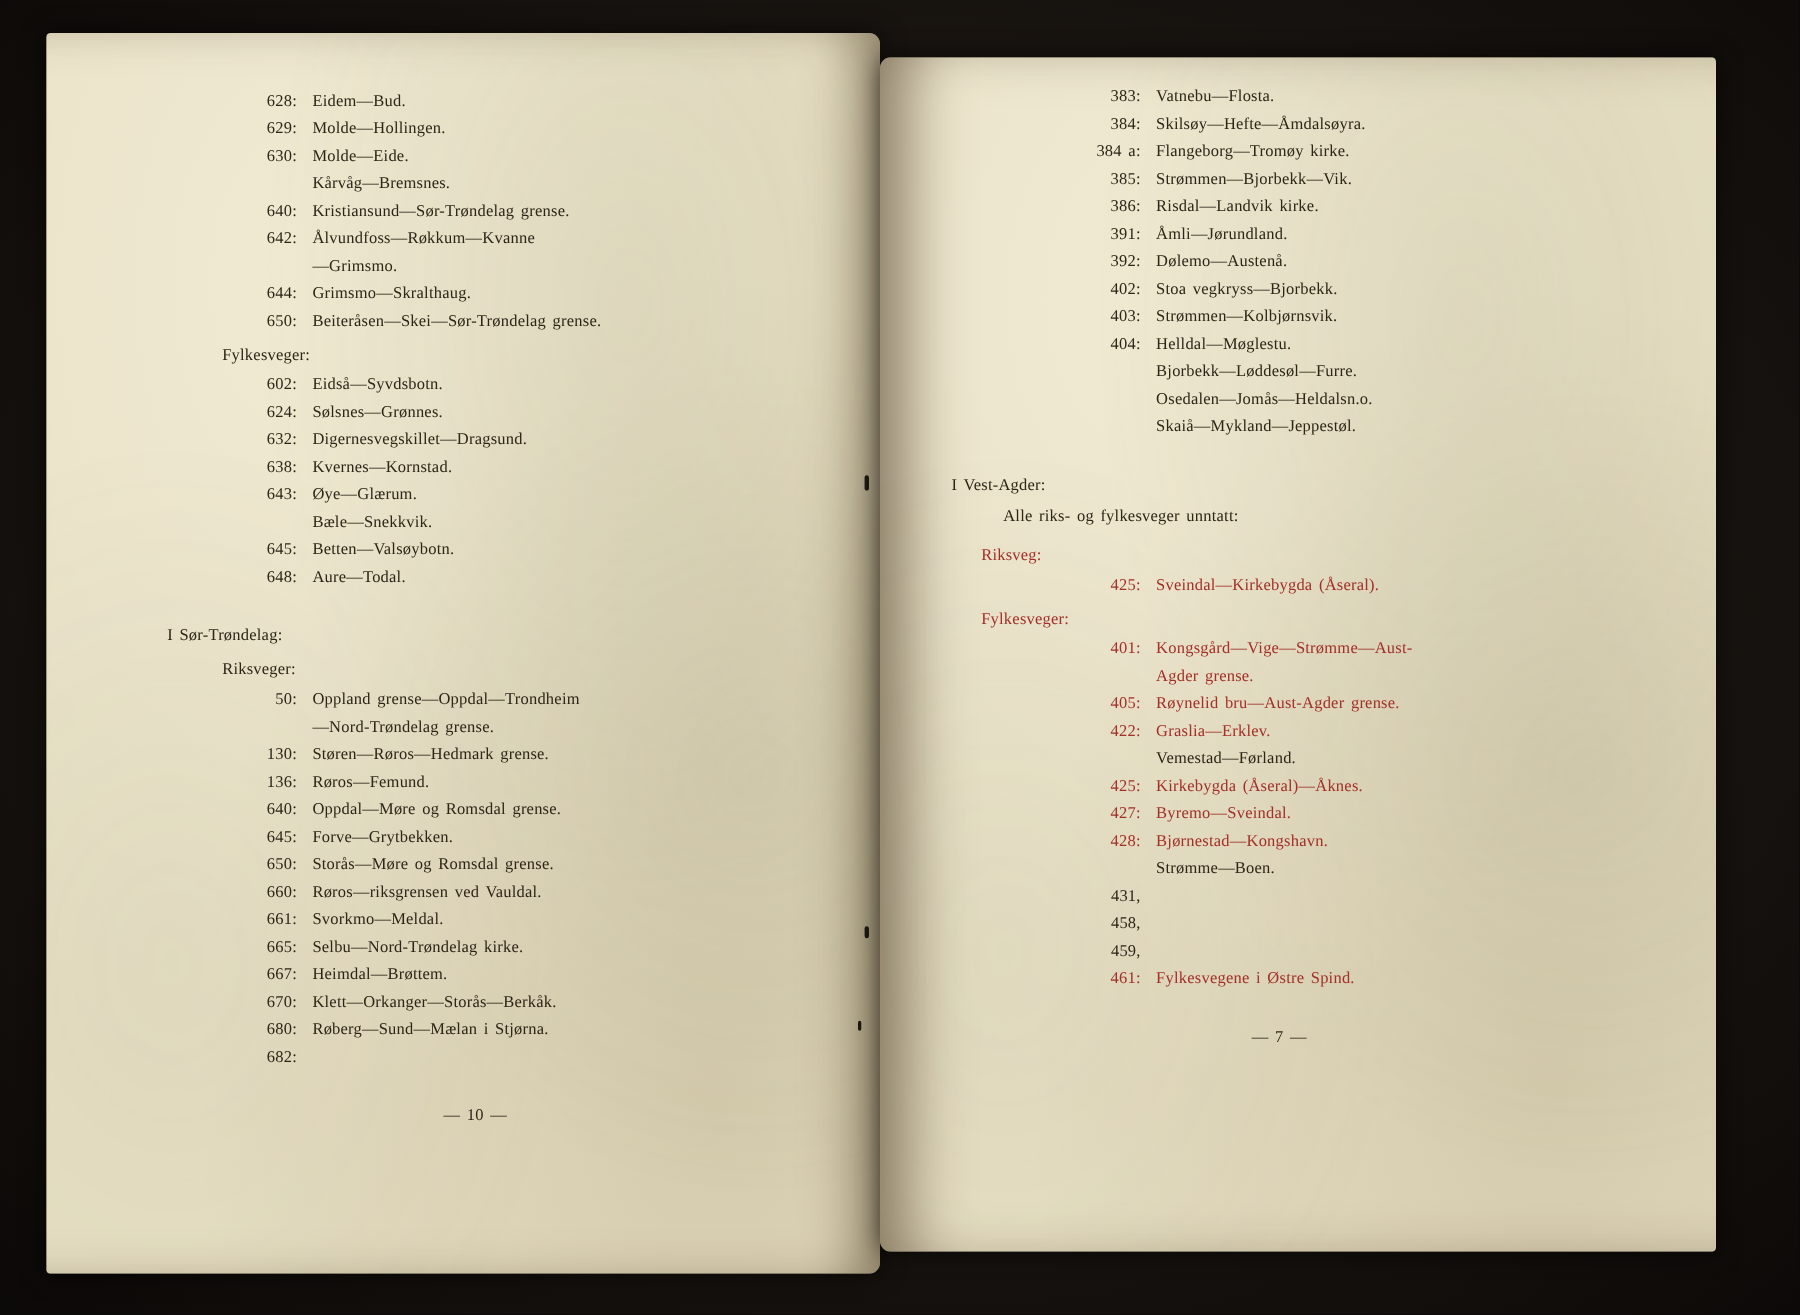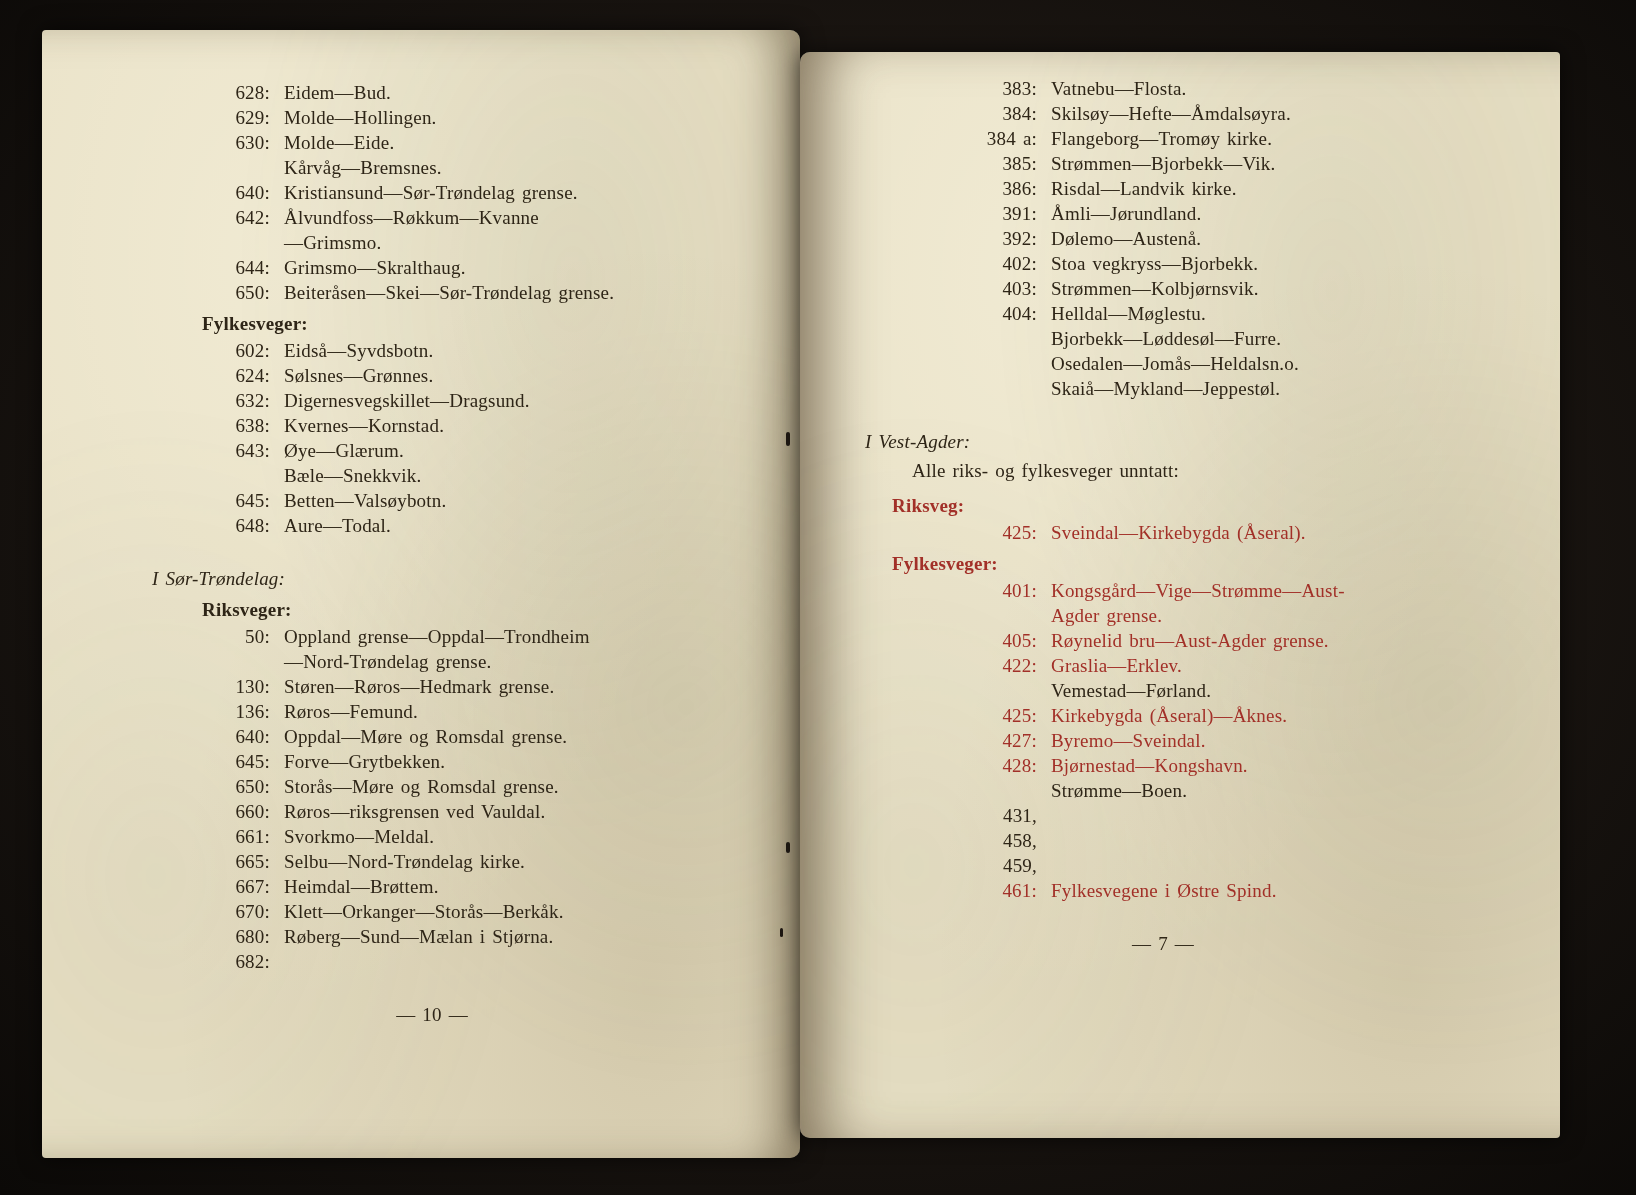--- a/index.html
+++ b/index.html
@@ -2,21 +2,21 @@
 <html><head>
 <meta charset="utf-8">
 <style>
   html,body { margin:0; padding:0; background:#0d0b09; }
   .scene {
     position:relative; width:1636px; height:1195px; overflow:hidden;
     background: radial-gradient(ellipse at 52% 46%, #2a241d 0%, #1a1511 52%, #0b0907 100%);
     font-family:"Liberation Serif","DejaVu Serif",serif;
   }
   .page {
-    position:absolute; color:#2e2517; font-size:19px; line-height:25px;
+    position:absolute; color:#2e2517; font-size:15px; line-height:25px;
     letter-spacing:.2px; word-spacing:2px;
     background:
       radial-gradient(ellipse at 30% 20%, rgba(255,252,235,.35), rgba(255,252,235,0) 60%),
       radial-gradient(ellipse at 80% 85%, rgba(120,100,60,.18), rgba(120,100,60,0) 55%),
       #e8e0c5;
   }
   .page-left {
     left:42px; top:30px; width:758px; height:1128px;
     padding:50px 0 0 110px; box-sizing:border-box;
     border-radius:4px 10px 10px 4px;
@@ -35,23 +35,23 @@
       radial-gradient(ellipse at 85% 60%, rgba(110,115,80,.09), rgba(110,115,80,0) 40%),
       radial-gradient(ellipse at 15% 75%, rgba(110,115,80,.07), rgba(110,115,80,0) 40%);
     filter: blur(1px);
   }
   .content { position:relative; }
   .row { display:flex; }
   .num { flex:0 0 auto; text-align:right; padding-right:14px; white-space:pre; }
   .page-left  .num { width:118px; }
   .page-right .num { width:172px; }
   .txt { white-space:nowrap; }
-  .subheading { margin:6px 0 2px 50px;font-weight:bold; }
+  .subheading { margin:6px 0 2px 50px; }
   .page-right .subheading { margin-left:27px; }
-  .section-heading { font-style:italic; margin:28px 0 4px 0; }
+  .section-heading { margin:28px 0 4px 0; }
   .note { margin:4px 0 10px 47px; }
   .note-italic { }
   .red { color:#a23028; }
   .pagenum { margin-top:28px; text-align:center; }
   .page-left  .pagenum { width:560px; }
   .page-right .pagenum { width:596px; }
   .speck { position:absolute; background:#1c1611; border-radius:2px; }
   .speck-1 { left:786px; top:432px; width:4px; height:14px; }
   .speck-2 { left:786px; top:842px; width:4px; height:11px; }
   .speck-3 { left:780px; top:928px; width:3px; height:9px; }

